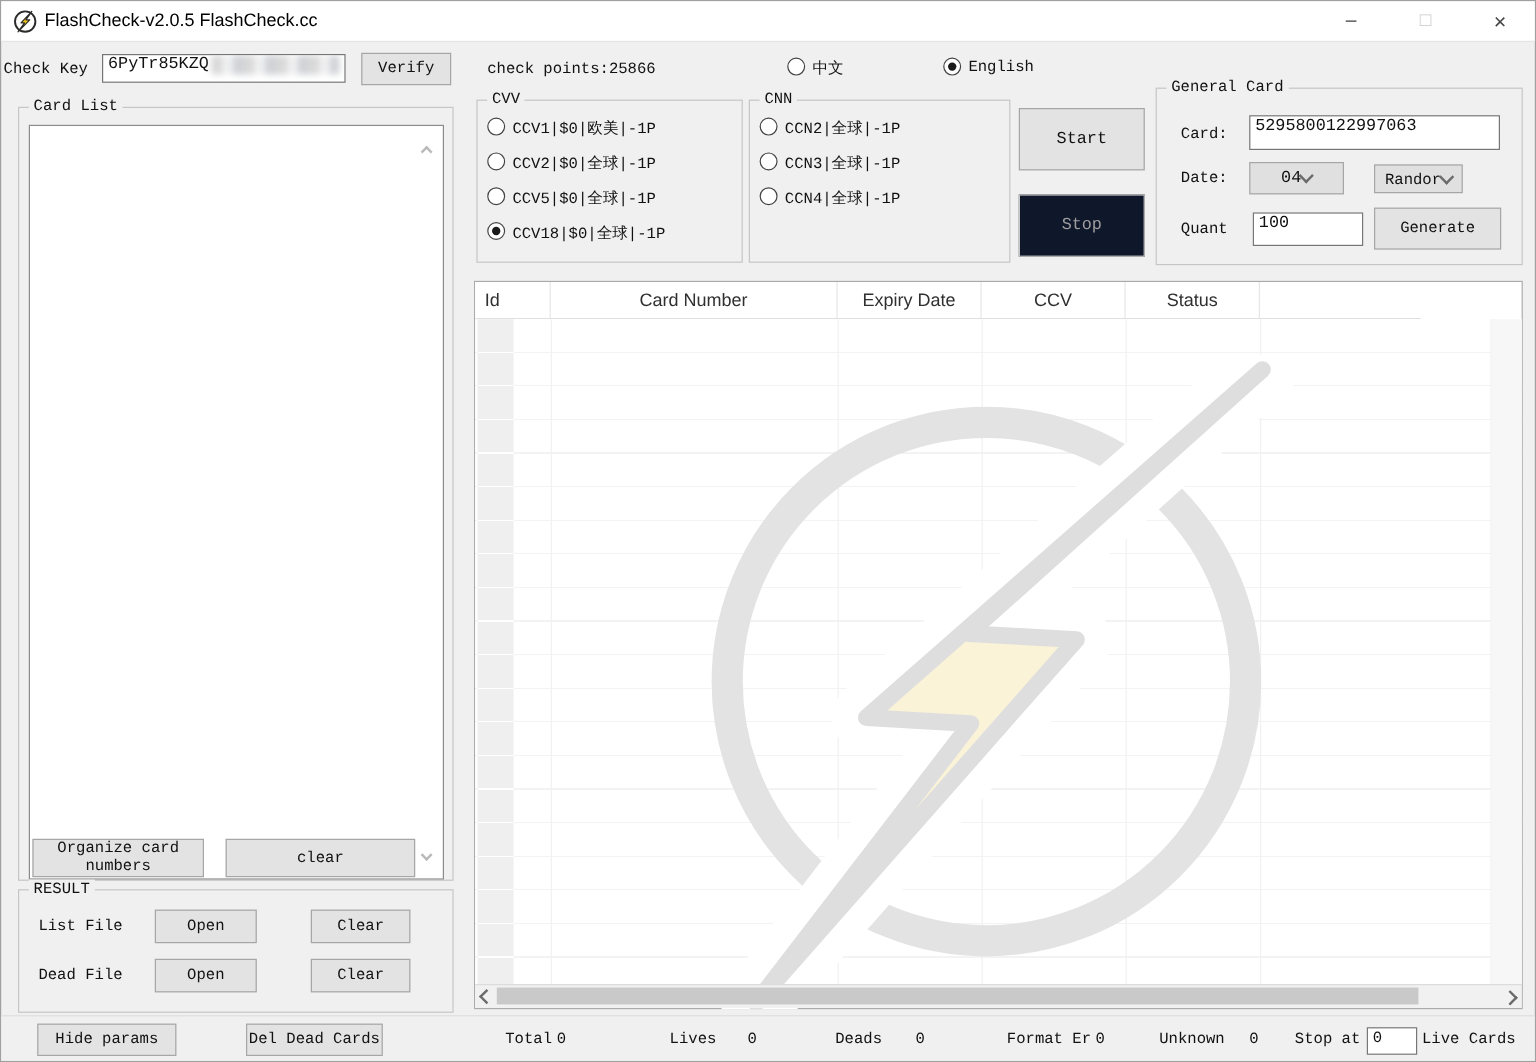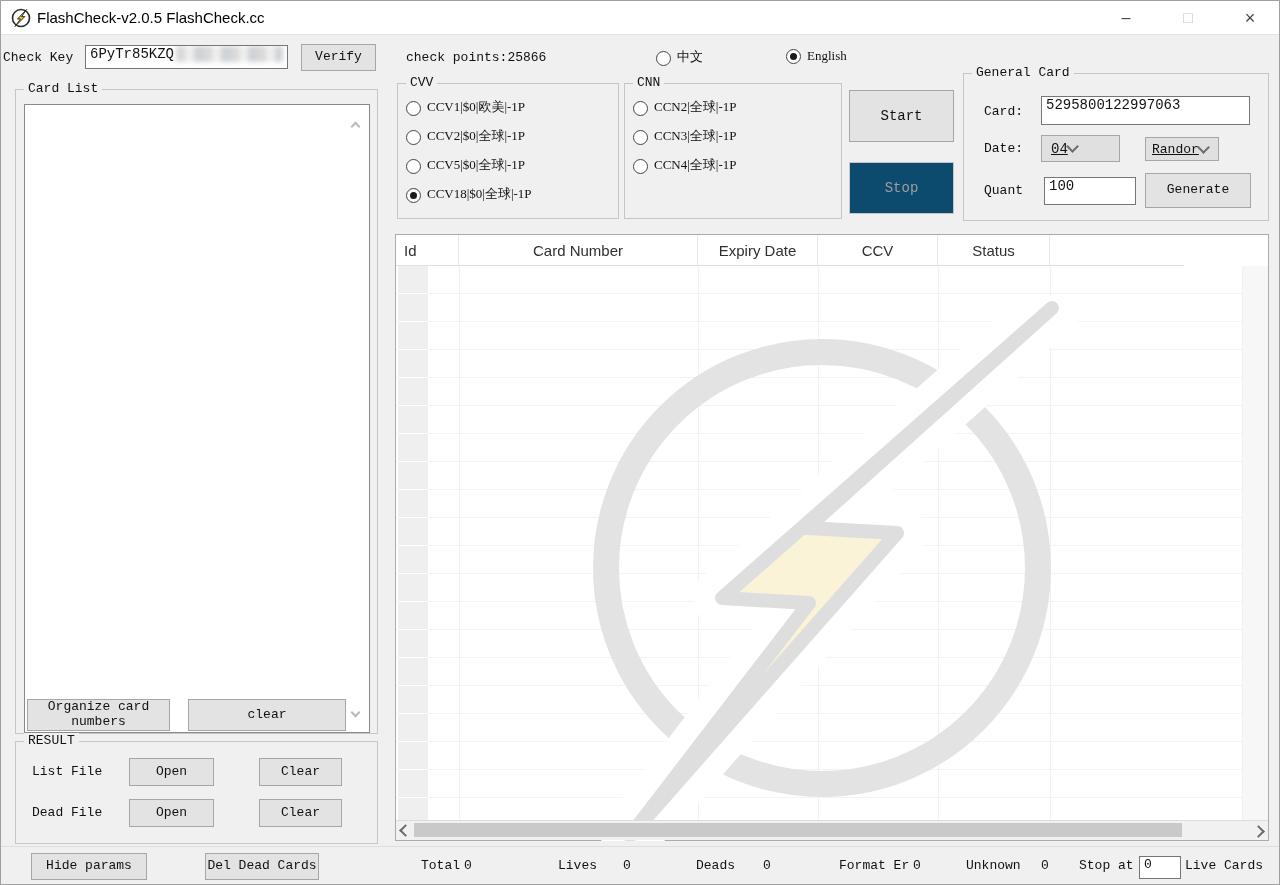--- a/index.html
+++ b/index.html
@@ -11,33 +11,33 @@
   .titlebar{left:0;top:0;width:1278px;height:34px;background:#ffffff;border-bottom:1px solid #e3e3e3;}
   .title-text{left:36px;top:8px;font-family:"Liberation Sans",sans-serif;font-size:15px;color:#000;}
   .winbtn{width:46px;height:30px;top:2px;display:flex;align-items:center;justify-content:center;
           font-family:"Liberation Sans",sans-serif;font-size:16px;color:#444;}
   
   .groupbox{border:1px solid #c6c6c6;}
   .gb-caption{position:absolute;top:-9px;left:8px;background:#f0f0f0;padding:0 4px;font-size:13px;white-space:nowrap;}
   
   .btn{background:#e3e3e3;border:1px solid #a6a6a6;display:flex;align-items:center;justify-content:center;
        text-align:center;font-size:13px;color:#111;line-height:1.15;}
-  .btn.disabled{background:#0c4a6e;border:1px solid #c7c7c7;color:#9e9e9e;}
+  .btn.disabled{background:#0f172a;border:1px solid #c7c7c7;color:#9e9e9e;}
   
   .tb-input{background:#fff;border:1px solid #767676;display:flex;align-items:flex-start;padding:0 4px;font-size:14px;overflow:hidden;white-space:nowrap;}
   .redacted{height:16px;width:112px;margin-left:2px;border-radius:2px;
             background:repeating-linear-gradient(90deg,#d8d8d8 0 9px,#efeff0 9px 18px,#cfd2d6 18px 27px);
             filter:blur(2.5px);}
   
-  .radio-row{display:flex;align-items:flex-end;gap:6px;white-space:nowrap;font-family:Liberation Serif, serif;}
+  .radio-row{display:flex;align-items:flex-start;gap:6px;white-space:nowrap;}
   .radio-dot{width:13px;height:13px;border:1px solid #444;border-radius:50%;background:#fff;position:relative;flex:none;}
   .radio-dot.sel::after{content:"";position:absolute;left:3px;top:3px;right:3px;bottom:3px;background:#1a1a1a;border-radius:50%;}
   
-  .combo{background:#e0e0e0;border:1px solid #a6a6a6;display:flex;align-items:center;justify-content:flex-start;
-         padding:0 9px;font-size:14px;text-decoration:underline;}
+  .combo{background:#e0e0e0;border:1px solid #a6a6a6;display:flex;align-items:center;justify-content:center;
+         padding:0 9px;font-size:14px;}
   .chev{width:7px;height:7px;border-right:2px solid #6b6b6b;border-bottom:2px solid #6b6b6b;display:inline-block;flex:none;}
   .chev.down{transform:rotate(45deg);margin-top:-4px;}
   .chev.up{transform:rotate(-135deg);margin-top:4px;}
   .chev.left{transform:rotate(135deg);margin-left:3px;}
   .chev.right{transform:rotate(-45deg);margin-right:3px;}
   .chev.lite{border-color:#b9b9b9;}
   
   .dg{background:#ffffff;border:1px solid #ababab;}
   .dg-header{left:0;top:0;width:788px;height:31px;background:#fff;border-bottom:1px solid #e0e0e0;}
   .dg-hcell{top:0;height:30px;display:flex;align-items:center;justify-content:center;

